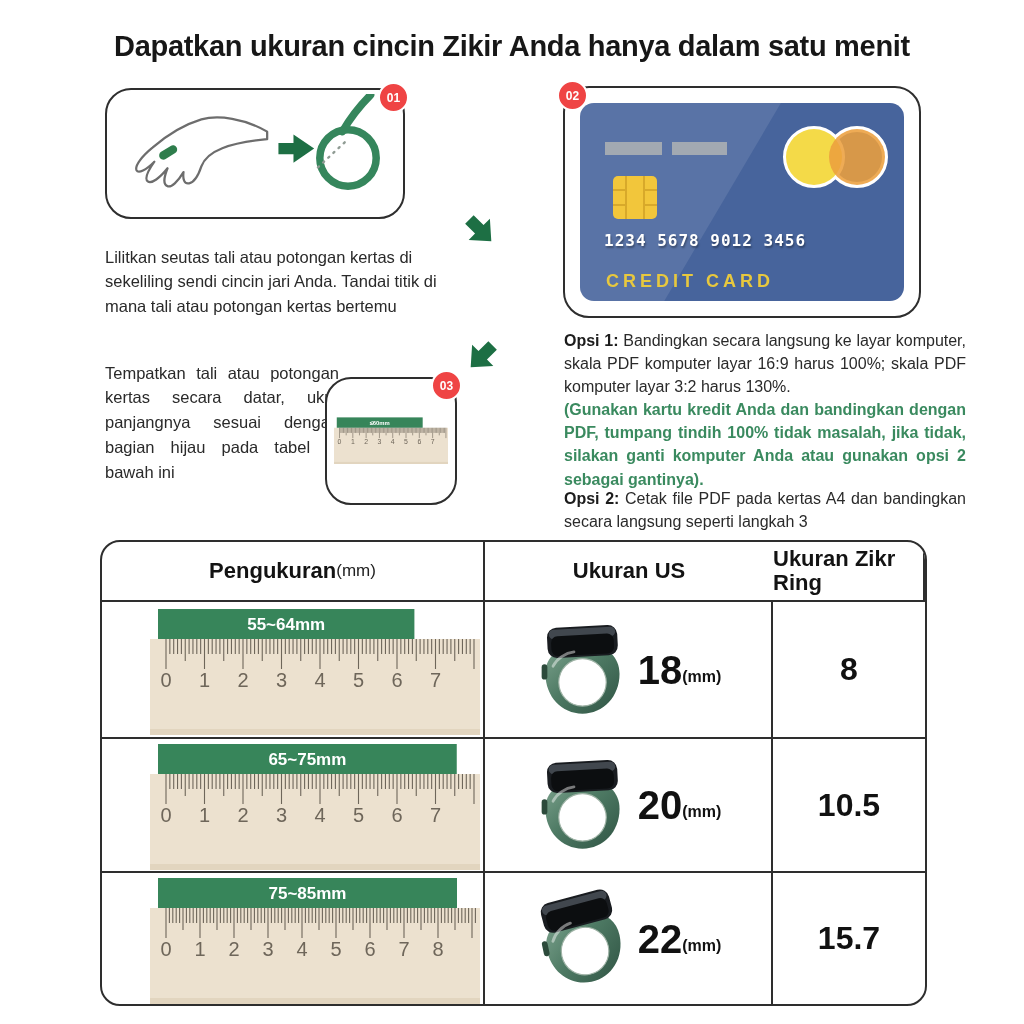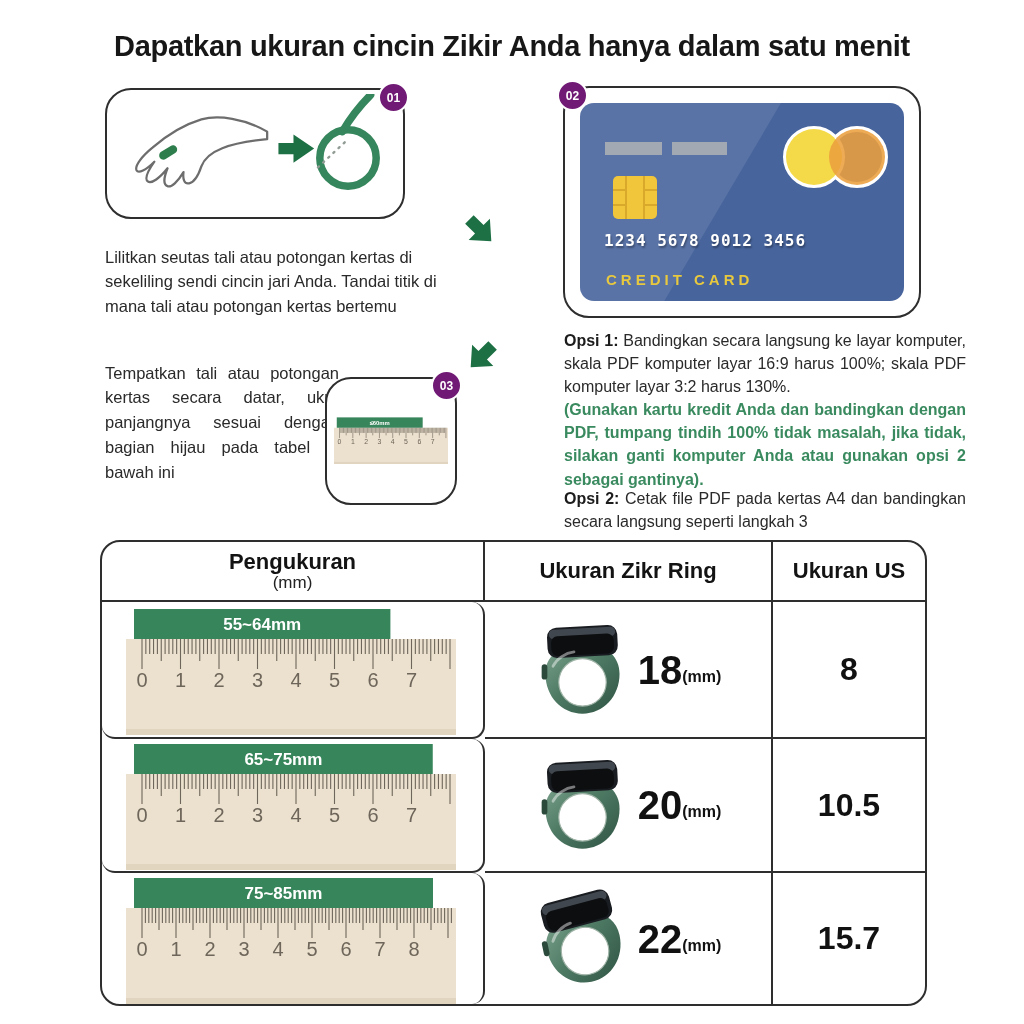--- a/index.html
+++ b/index.html
@@ -3,59 +3,59 @@
 <meta charset="utf-8">
 <style>
   html,body{margin:0;padding:0;background:#fff;}
   .page{position:relative;width:1024px;height:1024px;background:#fff;overflow:hidden;
         font-family:"Liberation Sans",sans-serif;color:#262626;}
 
   .title{position:absolute;top:30px;left:0;width:100%;text-align:center;
          font-size:29px;font-weight:800;color:#171717;letter-spacing:-0.3px;}
 
   .step-box{position:absolute;border:2.5px solid #2e2e2e;border-radius:26px;background:#fff;}
-  .badge{position:absolute;width:27px;height:27px;border-radius:50%;background:#701a75;
+  .badge{position:absolute;width:27px;height:27px;border-radius:50%;background:#ef4444;
          border:2.5px solid #fff;color:#fff;font-size:12px;font-weight:700;
          display:flex;align-items:center;justify-content:center;z-index:3;}
 
   .caption{position:absolute;font-size:16.5px;line-height:1.5;color:#2a2a2a;font-weight:500;}
   .justify{text-align:justify;}
 
   .arrow-float{position:absolute;}
 
   
   .card{position:absolute;left:15px;top:15px;width:324px;height:198px;border-radius:14px;
         background:#47649c;overflow:hidden;}
   .card .sheen{position:absolute;inset:0;background:rgba(255,255,255,0.10);
         clip-path:polygon(0 0,62% 0,26% 100%,0 100%);}
   .stripe{position:absolute;height:13px;background:#a2a9b2;}
   .chip{position:absolute;left:33px;top:73px;width:44px;height:43px;}
   .mc{position:absolute;left:198px;top:18px;}
   .card-number{position:absolute;left:24px;top:128px;width:280px;
         font-family:"DejaVu Sans Mono",monospace;font-weight:bold;font-size:16px;
         color:#fff;letter-spacing:1px;text-shadow:1px 2px 2px rgba(0,0,0,0.35);white-space:nowrap;}
-  .card-label{position:absolute;left:26px;top:168px;font-size:15px;font-weight:700;
+  .card-label{position:absolute;left:26px;top:168px;font-size:18px;font-weight:700;
         color:#e7c83e;letter-spacing:4px;}
 
   .opsi{position:absolute;left:564px;width:402px;font-size:16px;line-height:1.45;
         color:#2a2a2a;text-align:justify;margin:0;}
   .opsi b{font-weight:800;color:#1c1c1c;}
   .green-note{color:#3a8a5f;font-weight:600;}
 
   
   .size-table{position:absolute;left:100px;top:540px;width:823px;height:462px;
         border:2.5px solid #2e2e2e;border-radius:20px;overflow:hidden;
         display:grid;grid-template-columns:383px 288px auto;grid-template-rows:60px 137px 134px auto;}
   .cell{border-right:2.5px solid #2e2e2e;border-bottom:2.5px solid #2e2e2e;
         display:flex;align-items:center;justify-content:center;}
   .cell.last-col{border-right:none;}
   .cell.last-row{border-bottom:none;}
-  .th{font-weight:800;color:#131313;font-size:22px;flex-direction:column;line-height:1.1;justify-content:center;}
+  .th{font-weight:800;color:#131313;font-size:22px;flex-direction:row;line-height:1.1;justify-content:center;}
   .th .sub{font-size:17px;font-weight:400;color:#222;}
-  .cell-ruler{justify-content:flex-start;padding-left:24px;border-radius:13px;}
+  .cell-ruler{justify-content:flex-start;padding-left:48px;}
   .ring-cell{gap:8px;}
   .ring-num{display:flex;align-items:flex-end;}
   .big-num{font-size:40px;font-weight:800;color:#111;line-height:1;}
   .mm{font-size:16px;font-weight:700;color:#111;padding-bottom:4px;}
   .us-num{font-size:32px;font-weight:800;color:#111;}
   .tilt{transform:rotate(-12deg);}
 </style>
 </head>
 <body>
 
@@ -234,22 +234,22 @@
   <p class="opsi green-note" style="top:398px;">(Gunakan kartu kredit Anda dan bandingkan dengan PDF, tumpang tindih 100% tidak masalah, jika tidak, silakan ganti komputer Anda atau gunakan opsi 2 sebagai gantinya).</p>
 
   <p class="opsi" style="top:487px;"><b>Opsi 2:</b> <span>Cetak file PDF pada kertas A4 dan bandingkan secara langsung seperti langkah 3</span></p>
 
   <div class="size-table">
 
     <div class="cell th">
       <span>Pengukuran</span>
       <span class="sub">(mm)</span>
     </div>
+    <div class="cell th last-col">Ukuran US</div>
     <div class="cell th">Ukuran Zikr Ring</div>
-    <div class="cell th last-col">Ukuran US</div>
 
     <div class="cell cell-ruler">
       <svg width="330" height="130" viewBox="0 0 330 130">
           <rect x="0" y="34" width="330" height="96" fill="#ece1cf"></rect>
           <rect x="0" y="124" width="330" height="6" fill="#e2d5bf"></rect>
           <rect x="8" y="4" width="256.4" height="30" fill="#37855a"></rect>
           <text x="136.2" y="25" fill="#fff" font-size="17px" font-weight="700" text-anchor="middle" font-family="&quot;Liberation Sans&quot;, sans-serif">55~64mm</text>
           <line x1="16" y1="34" x2="16" y2="64" stroke="#6e665a" stroke-width="1.1"></line>
           <line x1="19.85" y1="34" x2="19.85" y2="49" stroke="#6e665a" stroke-width="1.1"></line>
           <line x1="23.700000000000003" y1="34" x2="23.700000000000003" y2="49" stroke="#6e665a" stroke-width="1.1"></line>

